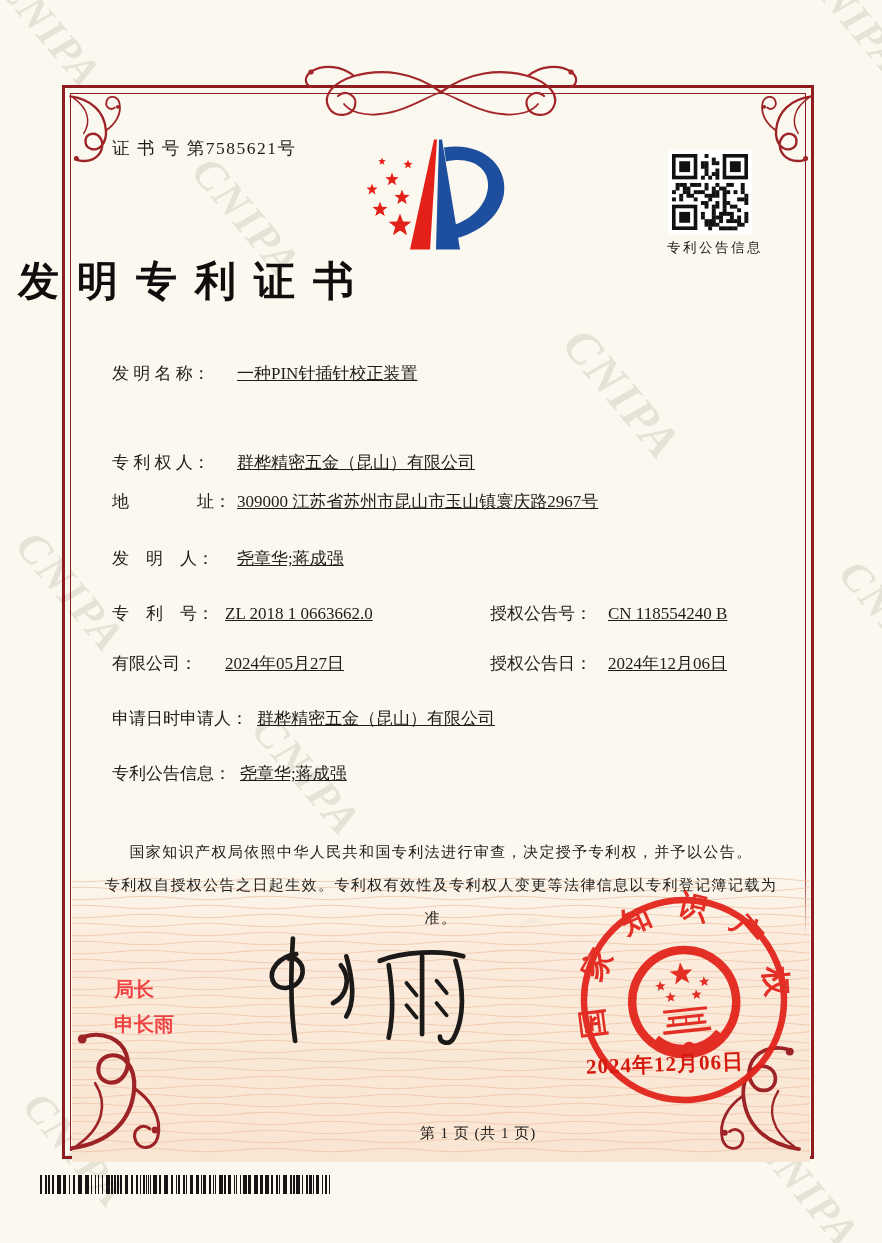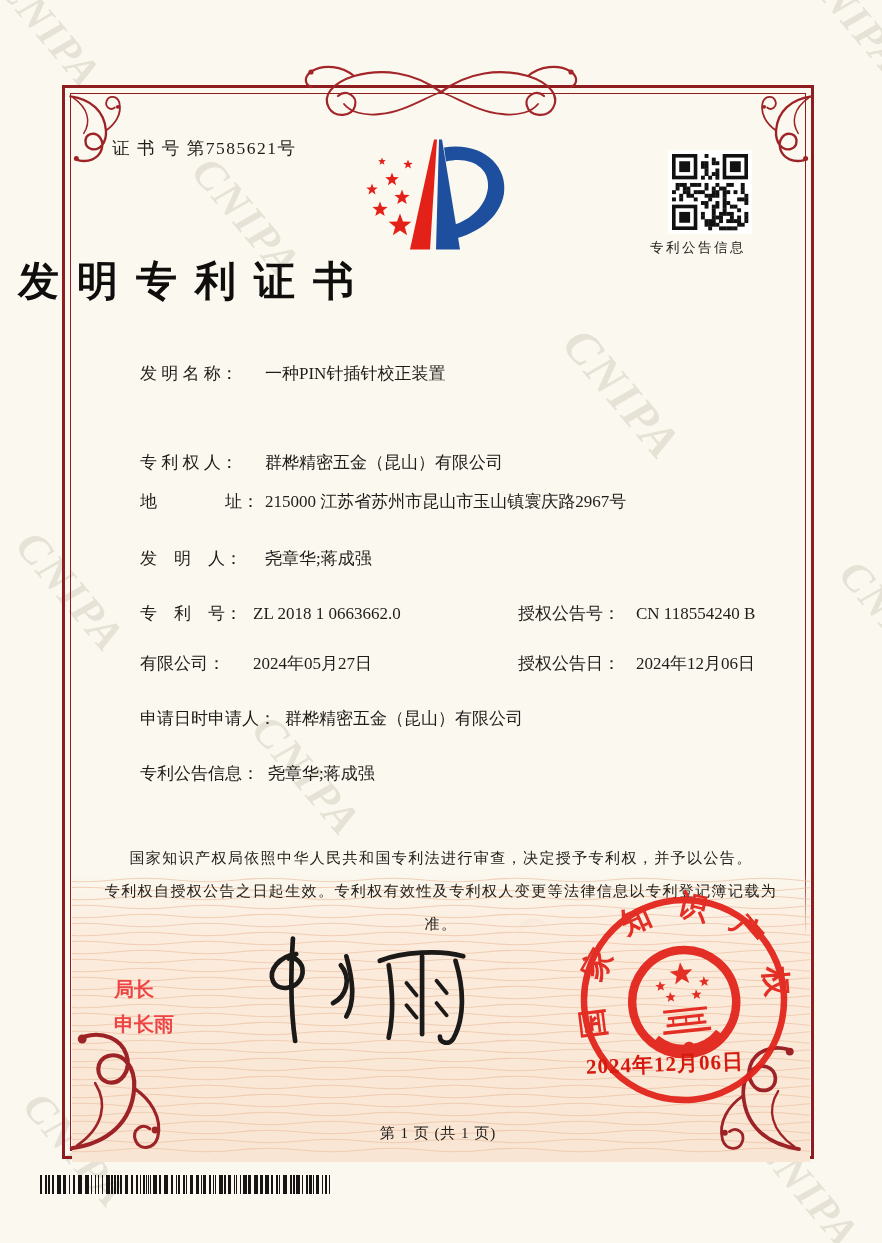--- a/index.html
+++ b/index.html
@@ -16,40 +16,40 @@
   .frame-outer { position:absolute; left:62px; top:85px; width:752px; height:1074px; border:3px solid #8f1c1f; box-sizing:border-box; }
   .frame-inner { position:absolute; left:70px; top:93px; width:736px; height:1058px; border:1px solid #8f1c1f; box-sizing:border-box; }
   .wave-zone {
     position:absolute; left:72px; top:872px; width:738px; height:290px;
     background:linear-gradient(180deg, rgba(251,244,235,0) 0%, #fcecdd 22%, #f9e5d3 100%);
   }
   .wave-zone svg { position:absolute; left:0; top:0; }
   .cert-no { position:absolute; left:112px; top:136px; font-size:17.5px; letter-spacing:1.5px; }
   .logo { position:absolute; left:360px; top:136px; }
   .qr { position:absolute; left:668px; top:150px; }
-  .qr-caption { position:absolute; left:650px; top:239px; width:130px; text-align:left; font-size:13.5px; letter-spacing:2.5px; }
+  .qr-caption { position:absolute; left:650px; top:239px; width:130px; text-align:center; font-size:13.5px; letter-spacing:2.5px; }
   .title { position:absolute; left:0; top:254px; width:882px; 
            font-size:41px; font-weight:700; letter-spacing:18px; text-indent:18px; color:#0f0e0d; }
-  .row { position:absolute; left:112px; display:flex; font-size:17px; line-height:25px;margin-left:28px; }
+  .row { position:absolute; left:112px; display:flex; font-size:17px; line-height:25px; }
   .row .lbl { min-width:125px; white-space:pre; }
-  .row .val { white-space:pre; }
+  .row .val { white-space:pre;text-decoration:underline; }
   .row .pl { width:378px; display:flex; }
   .row .pl .lbl { min-width:113px; }
   .row .pr { display:flex; }
   .row .pr .lbl { min-width:118px; }
   .row-extra .lbl { min-width:0; margin-right:9px;text-align:center; }
   .legal { position:absolute; left:91px; top:836px; width:700px; text-align:center;
-           font-size:15px; line-height:33px; letter-spacing:1.4px; color:#23201c;margin-top:6px; }
+           font-size:15px; line-height:33px; letter-spacing:1.4px; color:#23201c; }
   .director { position:absolute; left:114px; top:972px; font-family:"Liberation Sans","DejaVu Sans",sans-serif;
               font-weight:600; font-size:20px; line-height:35px; color:#ef4444; }
   .signature { position:absolute; left:235px; top:930px; }
   .seal { position:absolute; left:574px; top:890px; transform:rotate(-6deg); opacity:.95; }
   .seal-date { position:absolute; left:586px; top:1050px; font-size:21px; font-weight:700;
                color:#d6190e; letter-spacing:1px; transform:rotate(-2deg); white-space:pre; }
-  .page-footer { position:absolute; left:62px; top:1124px; width:752px; text-align:center; font-size:15px; letter-spacing:1px; }
+  .page-footer { position:absolute; left:62px; top:1124px; width:752px; text-align:center; font-size:15px; letter-spacing:1px;padding-left:40px; }
   .barcode { position:absolute; left:40px; top:1175px; }
   .ornament { position:absolute; pointer-events:none; }
 </style>
 </head>
 <body>
 
 <div class="page">
 
   
   <span class="wm" style="left:-18px;top:6px;font-size:42px">CNIPA</span>
@@ -295,21 +295,21 @@
   <div class="row" style="top:361px">
     <span class="lbl">发 明 名 称：</span>
     <span class="val">一种PIN针插针校正装置</span>
   </div>
   <div class="row" style="top:450px">
     <span class="lbl">专 利 权 人：</span>
     <span class="val">群桦精密五金（昆山）有限公司</span>
   </div>
   <div class="row" style="top:489px">
     <span class="lbl">地　　　　址：</span>
-    <span class="val">215000 江苏省苏州市昆山市玉山镇寰庆路2967号</span>
+    <span class="val">309000 江苏省苏州市昆山市玉山镇寰庆路2967号</span>
   </div>
   <div class="row" style="top:546px">
     <span class="lbl">发　明　人：</span>
     <span class="val">尧章华;蒋成强</span>
   </div>
 
   <div class="row" style="top:601px">
     <span class="pl">
       <span class="lbl">专　利　号：</span>
       <span class="val">ZL 2018 1 0663662.0</span>

